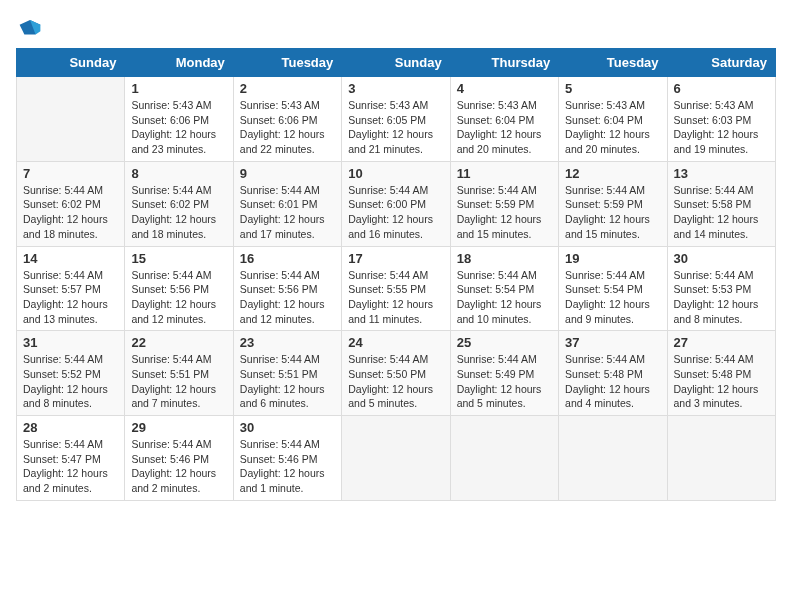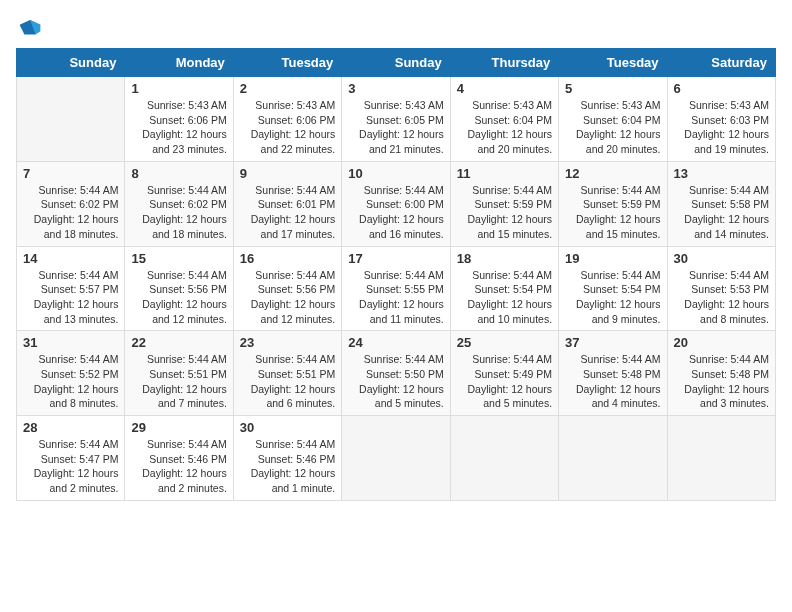--- a/index.html
+++ b/index.html
@@ -76,21 +76,20 @@
     .day-number {
       font-weight: bold;
       font-size: 13px;
       display: block;
       margin-bottom: 2px;
     }
     .day-info {
       font-size: 10.5px;
       line-height: 1.4;
       color: #333;
-      text-align: right;
     }
     .empty-cell {
       background: #f5f5f5 !important;
     }
     .week-row td {
       height: 82px;
     }
   </style>
 </head>
 <body>
@@ -309,21 +308,21 @@
 and 5 minutes.</div>
         </td>
         <td>
           <span class="day-number">37</span>
           <div class="day-info" style="white-space: pre-line;">Sunrise: 5:44 AM
 Sunset: 5:48 PM
 Daylight: 12 hours
 and 4 minutes.</div>
         </td>
         <td>
-          <span class="day-number">20</span>
+          <span class="day-number">27</span>
           <div class="day-info" style="white-space: pre-line;">Sunrise: 5:44 AM
 Sunset: 5:48 PM
 Daylight: 12 hours
 and 3 minutes.</div>
         </td>
       </tr>
       <tr class="week-row">
         <td>
           <span class="day-number">28</span>
           <div class="day-info" style="white-space: pre-line;">Sunrise: 5:44 AM

